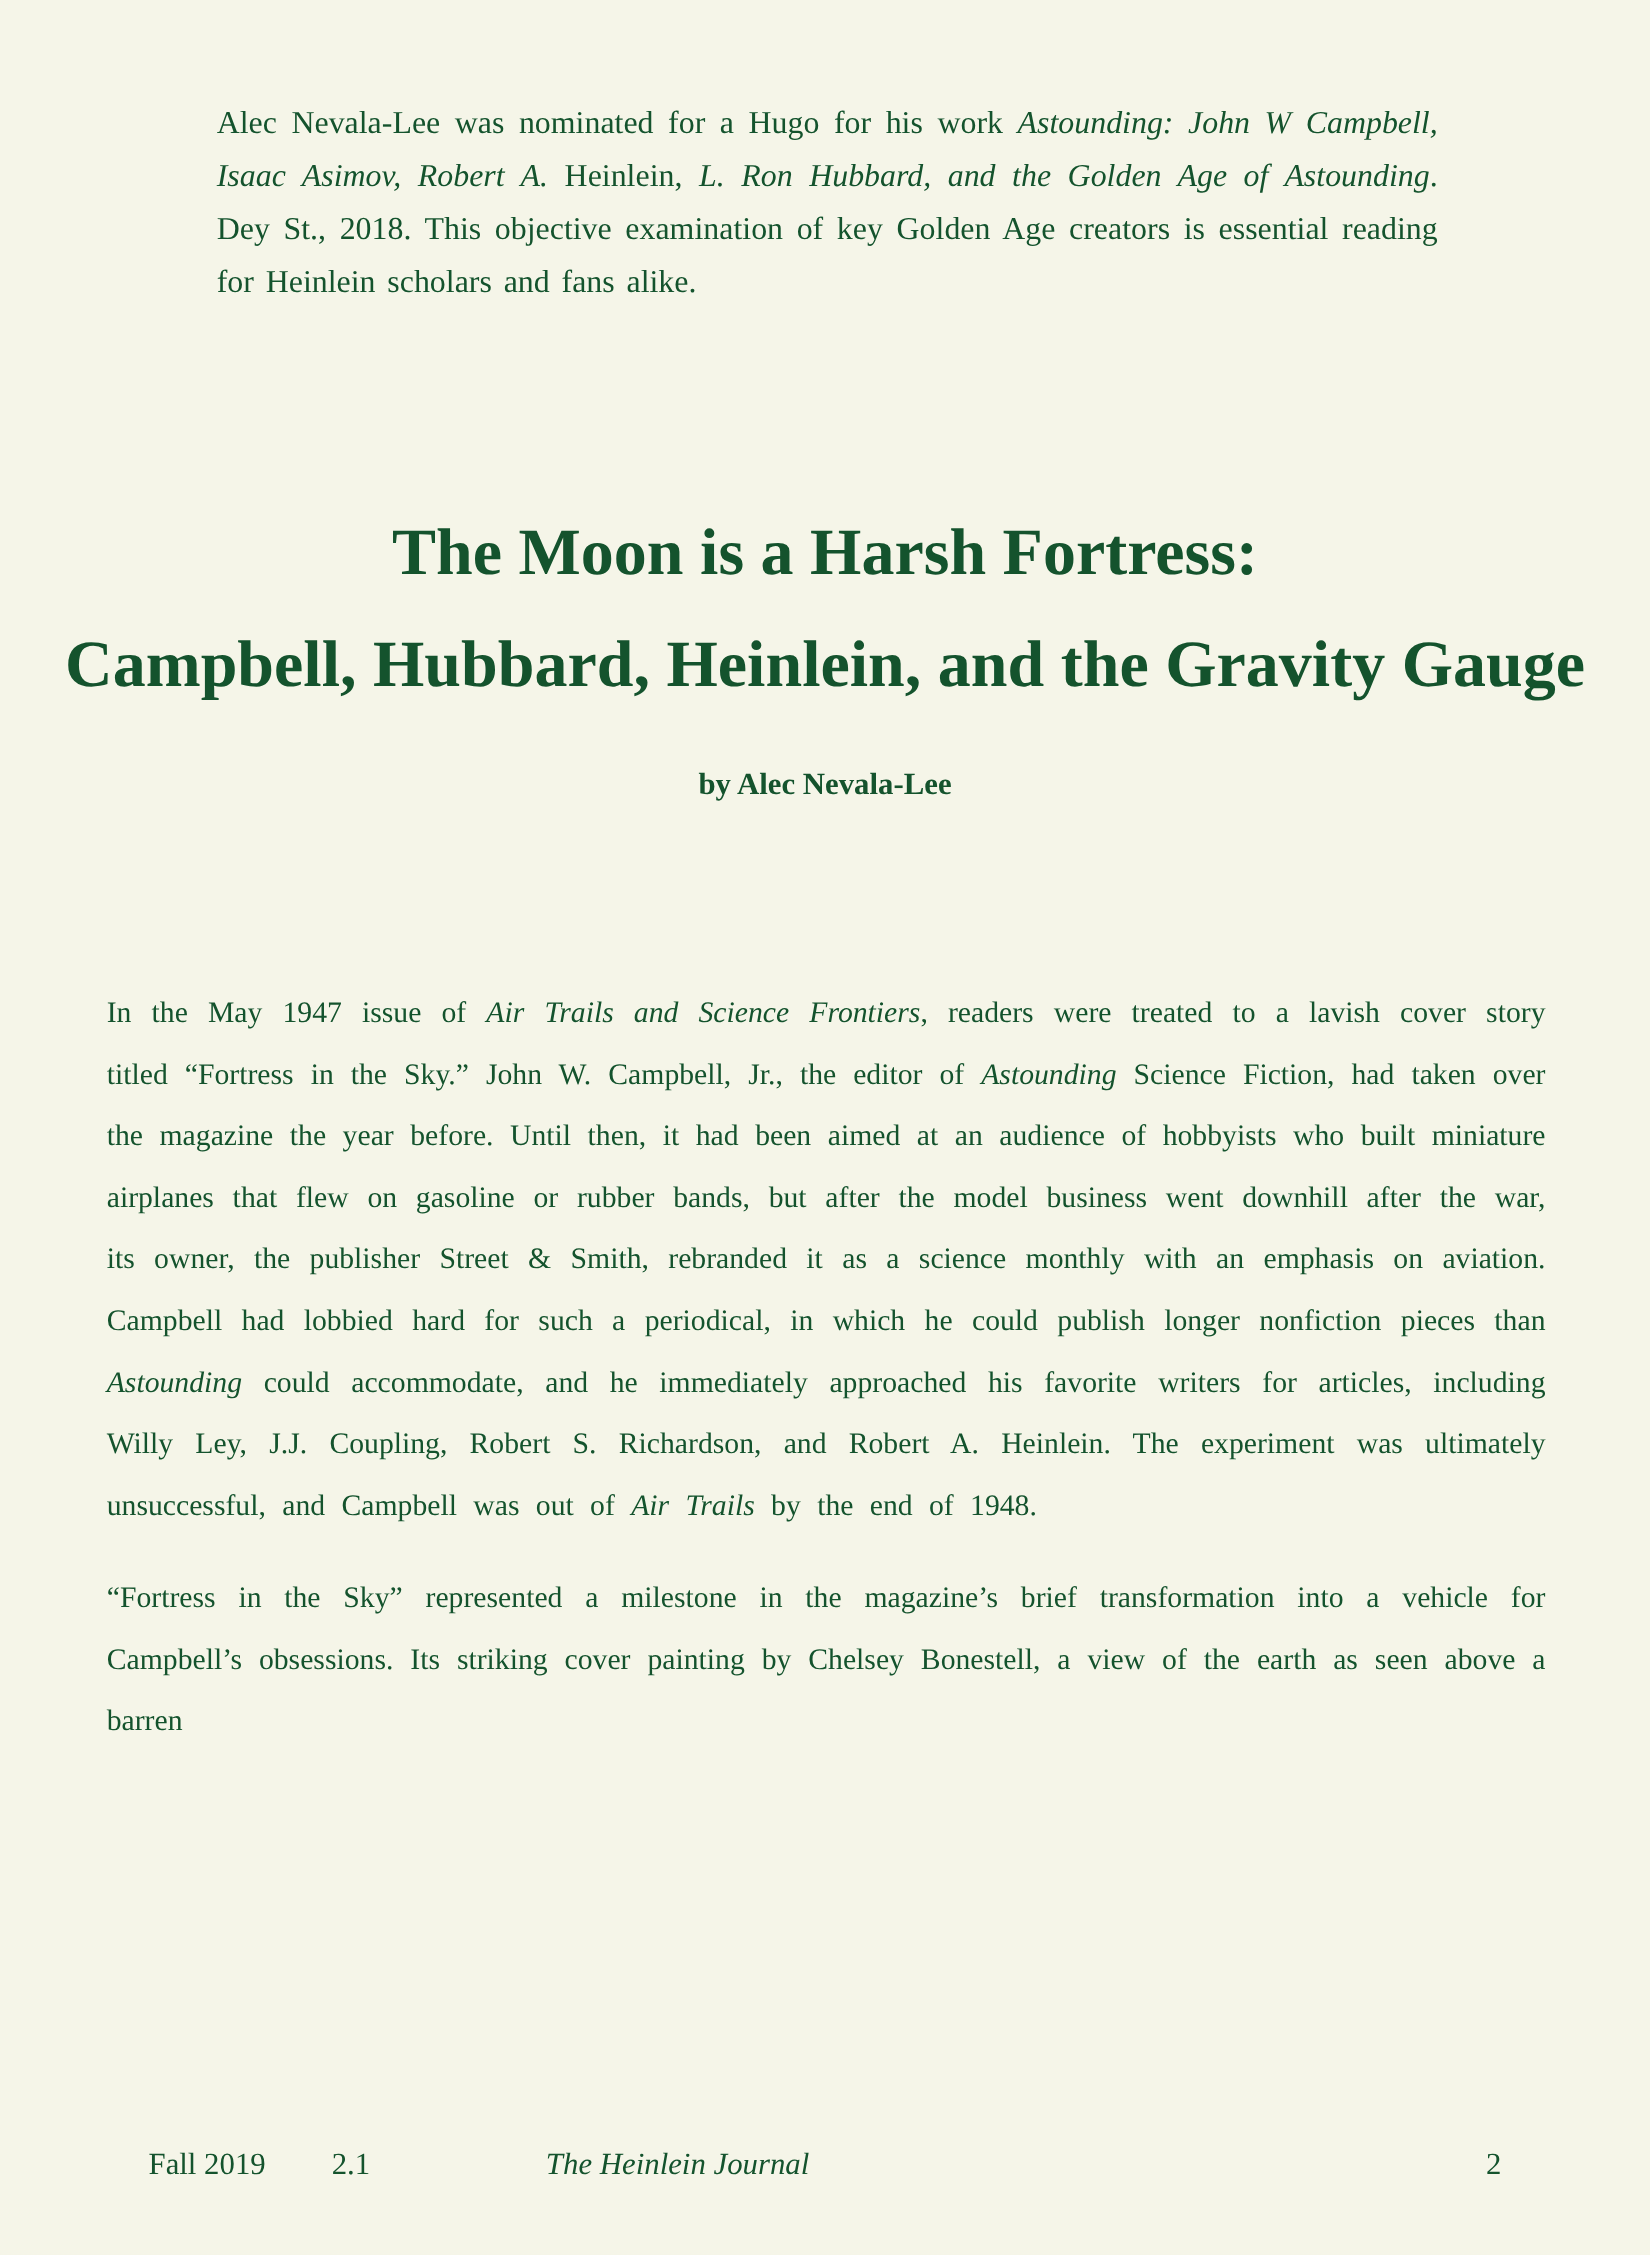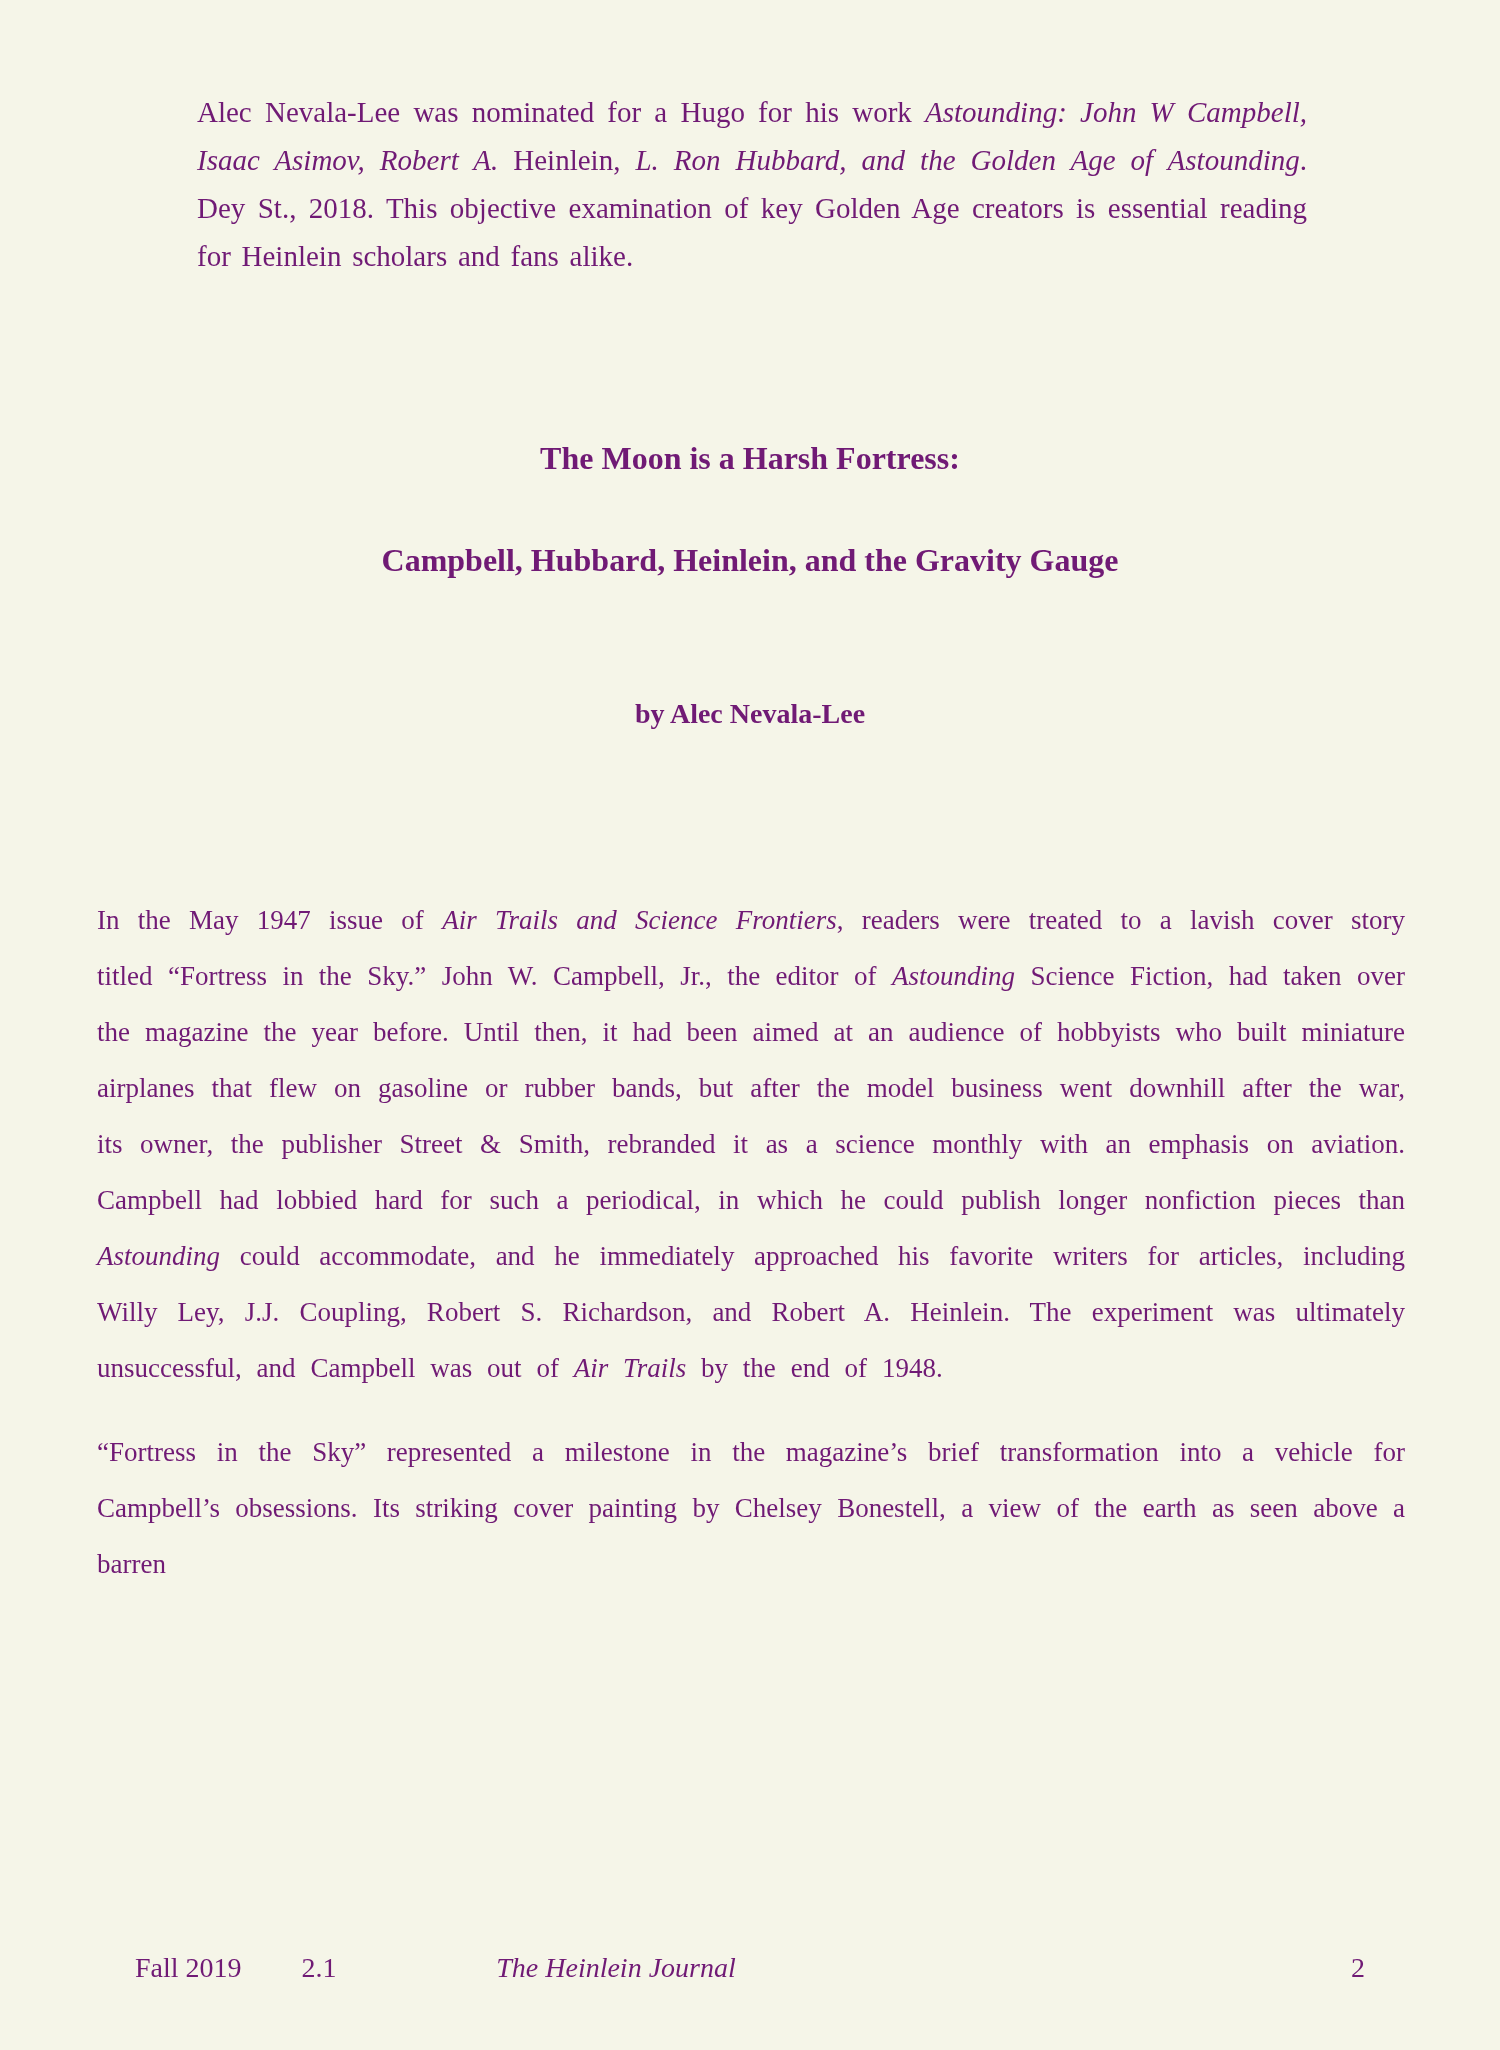--- a/index.html
+++ b/index.html
@@ -24,23 +24,24 @@
     line-height: 48px;
     text-align: justify;
     word-spacing: 0.12em;
   }
   .title-line {
     position: absolute;
     left: 0;
     width: 1500px;
     text-align: center;
     font-weight: bold;
-    font-size: 32px;
+    font-size: 60px;
     line-height: 52px;
     white-space: nowrap;
+    margin-top: 44px;
   }
   .title-line-1 { top: 432px; }
   .title-line-2 { top: 534px; }
   .byline {
     position: absolute;
     left: 0;
     top: 691px;
     width: 1500px;
     text-align: center;
     font-weight: bold;
@@ -92,21 +93,21 @@
     position: absolute;
     right: 135px;
     top: 0;
     text-align: right;
   }
   i { font-style: italic; }
 </style>
 </head>
 <body>
 
-<div class="page" style="background: rgb(245, 245, 232); color: #701a75;">
+<div class="page" style="background: rgb(245, 245, 232); color: #14532d;">
 
   <div class="epigraph"><span>Alec Nevala-Lee was nominated for a Hugo for his work </span><i>Astounding: John W Campbell, Isaac Asimov, Robert A.</i><span> Heinlein, </span><i>L. Ron Hubbard, and the Golden Age of Astounding</i><span>. Dey St., 2018. This objective examination of key Golden Age creators is essential reading for Heinlein scholars and fans alike.</span></div>
 
   <div class="title-line title-line-1">The Moon is a Harsh Fortress:</div>
 
   <div class="title-line title-line-2">Campbell, Hubbard, Heinlein, and the Gravity Gauge</div>
 
   <div class="byline">by Alec Nevala-Lee</div>
 
   <div class="body-text">

